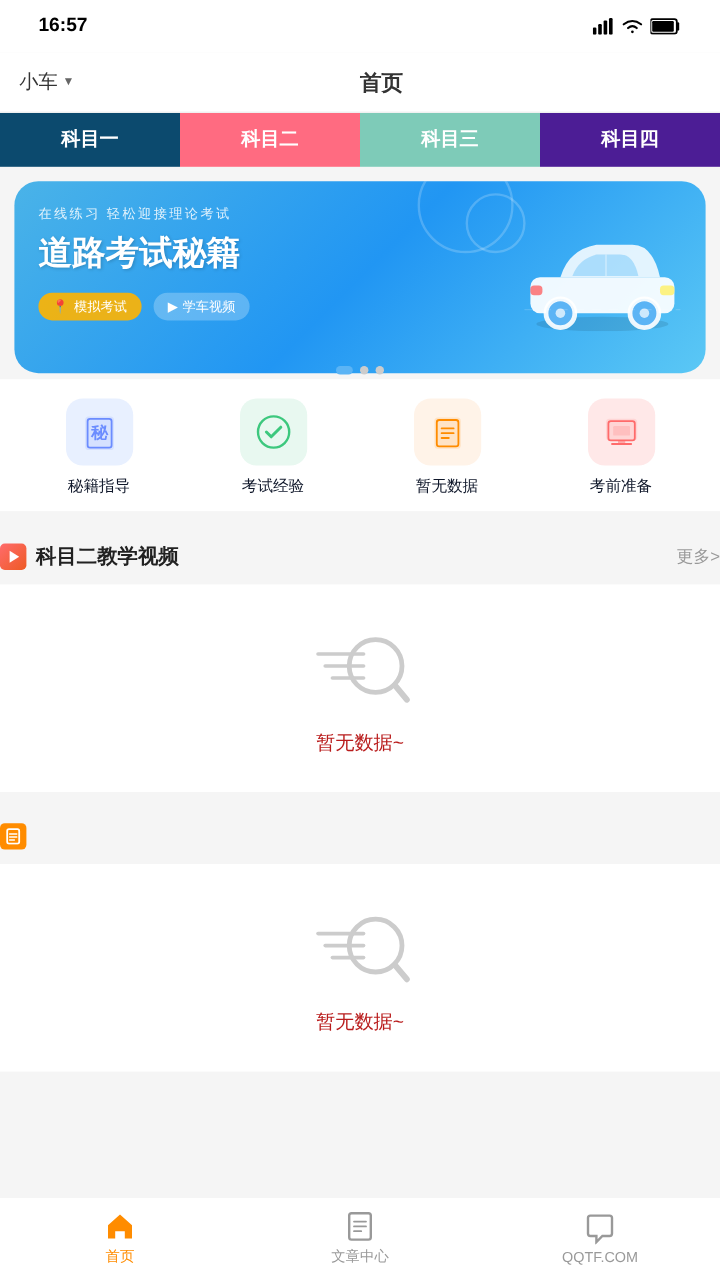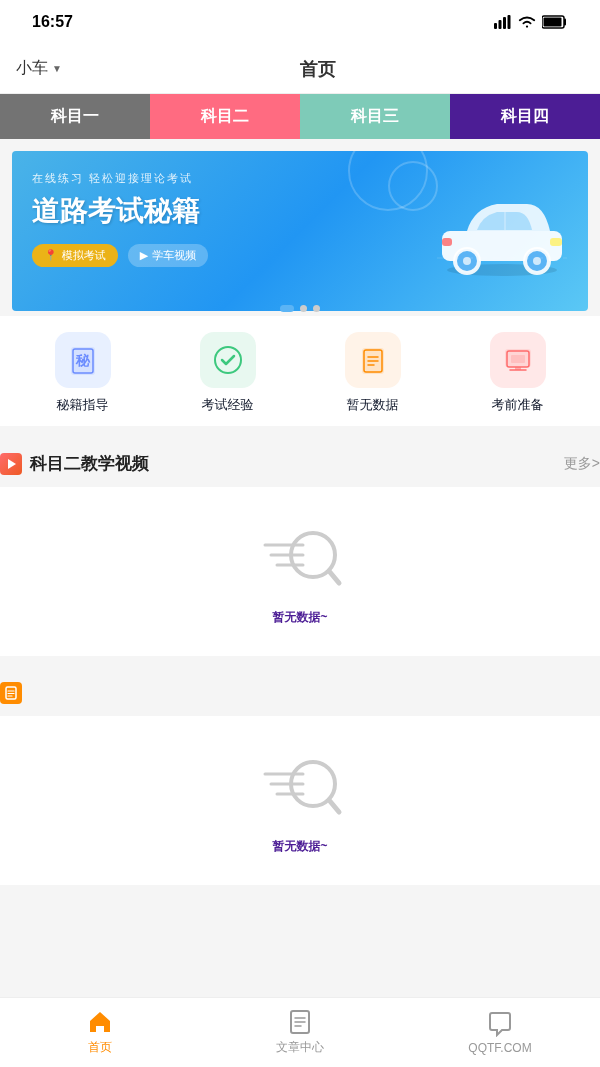--- a/index.html
+++ b/index.html
@@ -71,29 +71,29 @@
     }
     .subject-tab {
       flex: 1;
       text-align: center;
       padding: 12px 0;
       font-size: 16px;
       font-weight: 600;
       color: #fff;
       border-radius: 0;
     }
-    .subject-tab.tab1 { background: #737373; }
+    .subject-tab.tab1 { background: #0c4a6e; }
     .subject-tab.tab2 { background: #ff6b81; color: #fff; }
     .subject-tab.tab3 { background: #7ecbb8; }
     .subject-tab.tab4 { background: #4c1d95; }
 
     
     .banner {
       margin: 12px 12px;
-      border-radius: 4px;
+      border-radius: 20px;
       overflow: hidden;
       height: 160px;
       background: linear-gradient(135deg, #4ab3e8 0%, #2196f3 50%, #5bc8f5 100%);
       position: relative;
     }
     .banner-content {
       position: absolute;
       top: 0; left: 0; right: 0; bottom: 0;
       padding: 20px 20px;
     }
@@ -264,23 +264,22 @@
     .empty-icon {
       width: 90px;
       height: 80px;
       position: relative;
       display: flex;
       align-items: center;
       justify-content: center;
     }
     
     .empty-text {
-      font-size: 12px;
-      color: #4c1d95;
-      font-weight: bold;
+      font-size: 16px;
+      color: #b91c1c;
     }
 
     
     .bottom-nav {
       position: fixed;
       bottom: 0;
       left: 0;
       width: 600px;
       height: 70px;
       background: #fff;

